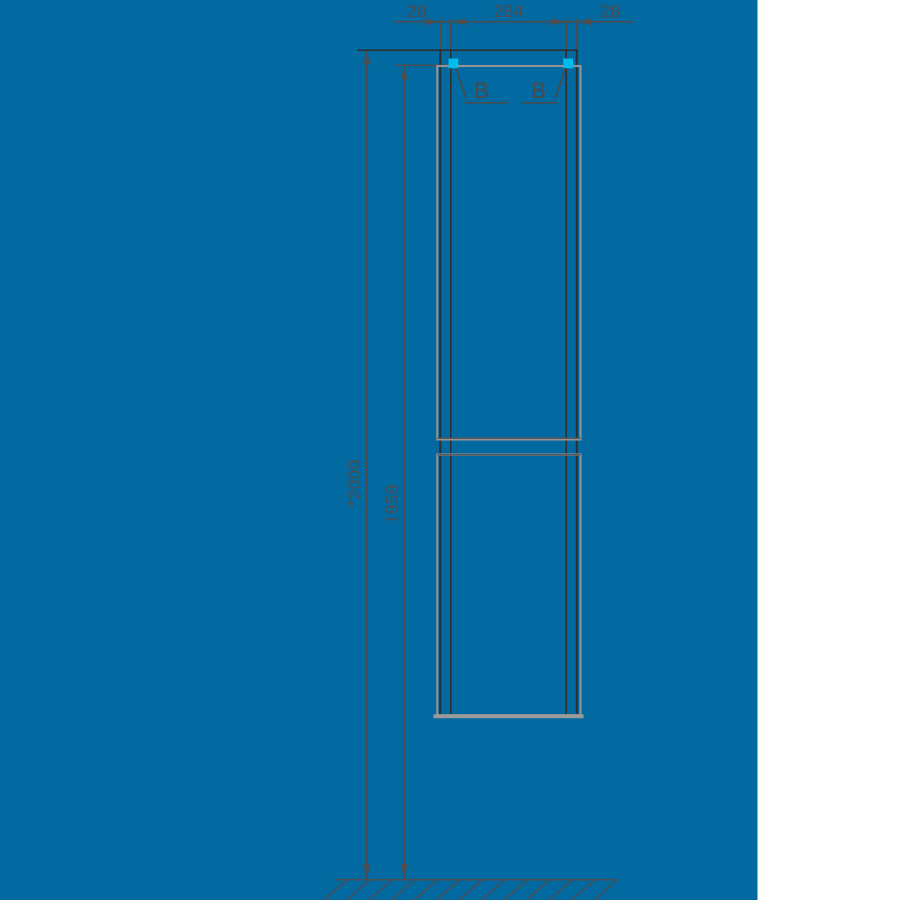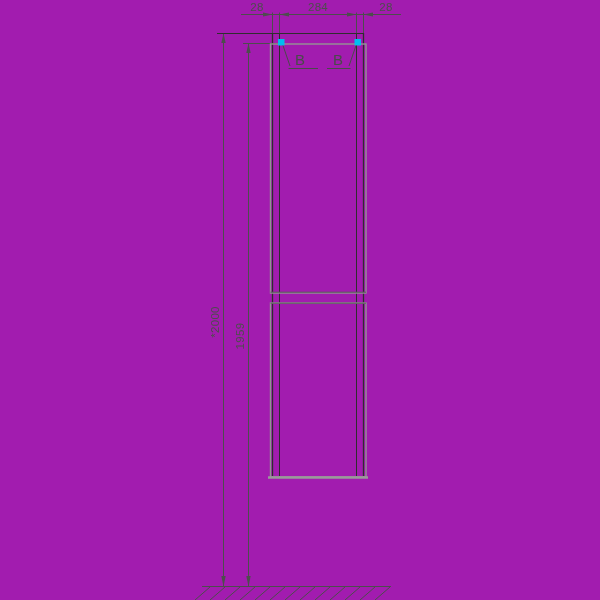--- a/index.html
+++ b/index.html
@@ -6,23 +6,24 @@
     margin: 0;
     padding: 0;
     background: #ffffff;
     width: 600px;
     height: 600px;
     overflow: hidden;
     font-family: "Liberation Sans", sans-serif;
   }
   .stage {
     position: relative;
-    width: 600px;
+    width: 484px;
     height: 600px;
-    background: #a21caf;
+    background: #0369a1;
+    padding-left: 21px;
   }
   svg { display: block; }
   text {
     font-family: "Liberation Sans", sans-serif;
     fill: #4d4d4d;
   }
   .dim-text  { font-size: 11.5px; letter-spacing: 0.3px; }
   .callout-text { font-size: 15px; fill: #4a4a4a; }
 </style>
 </head>

